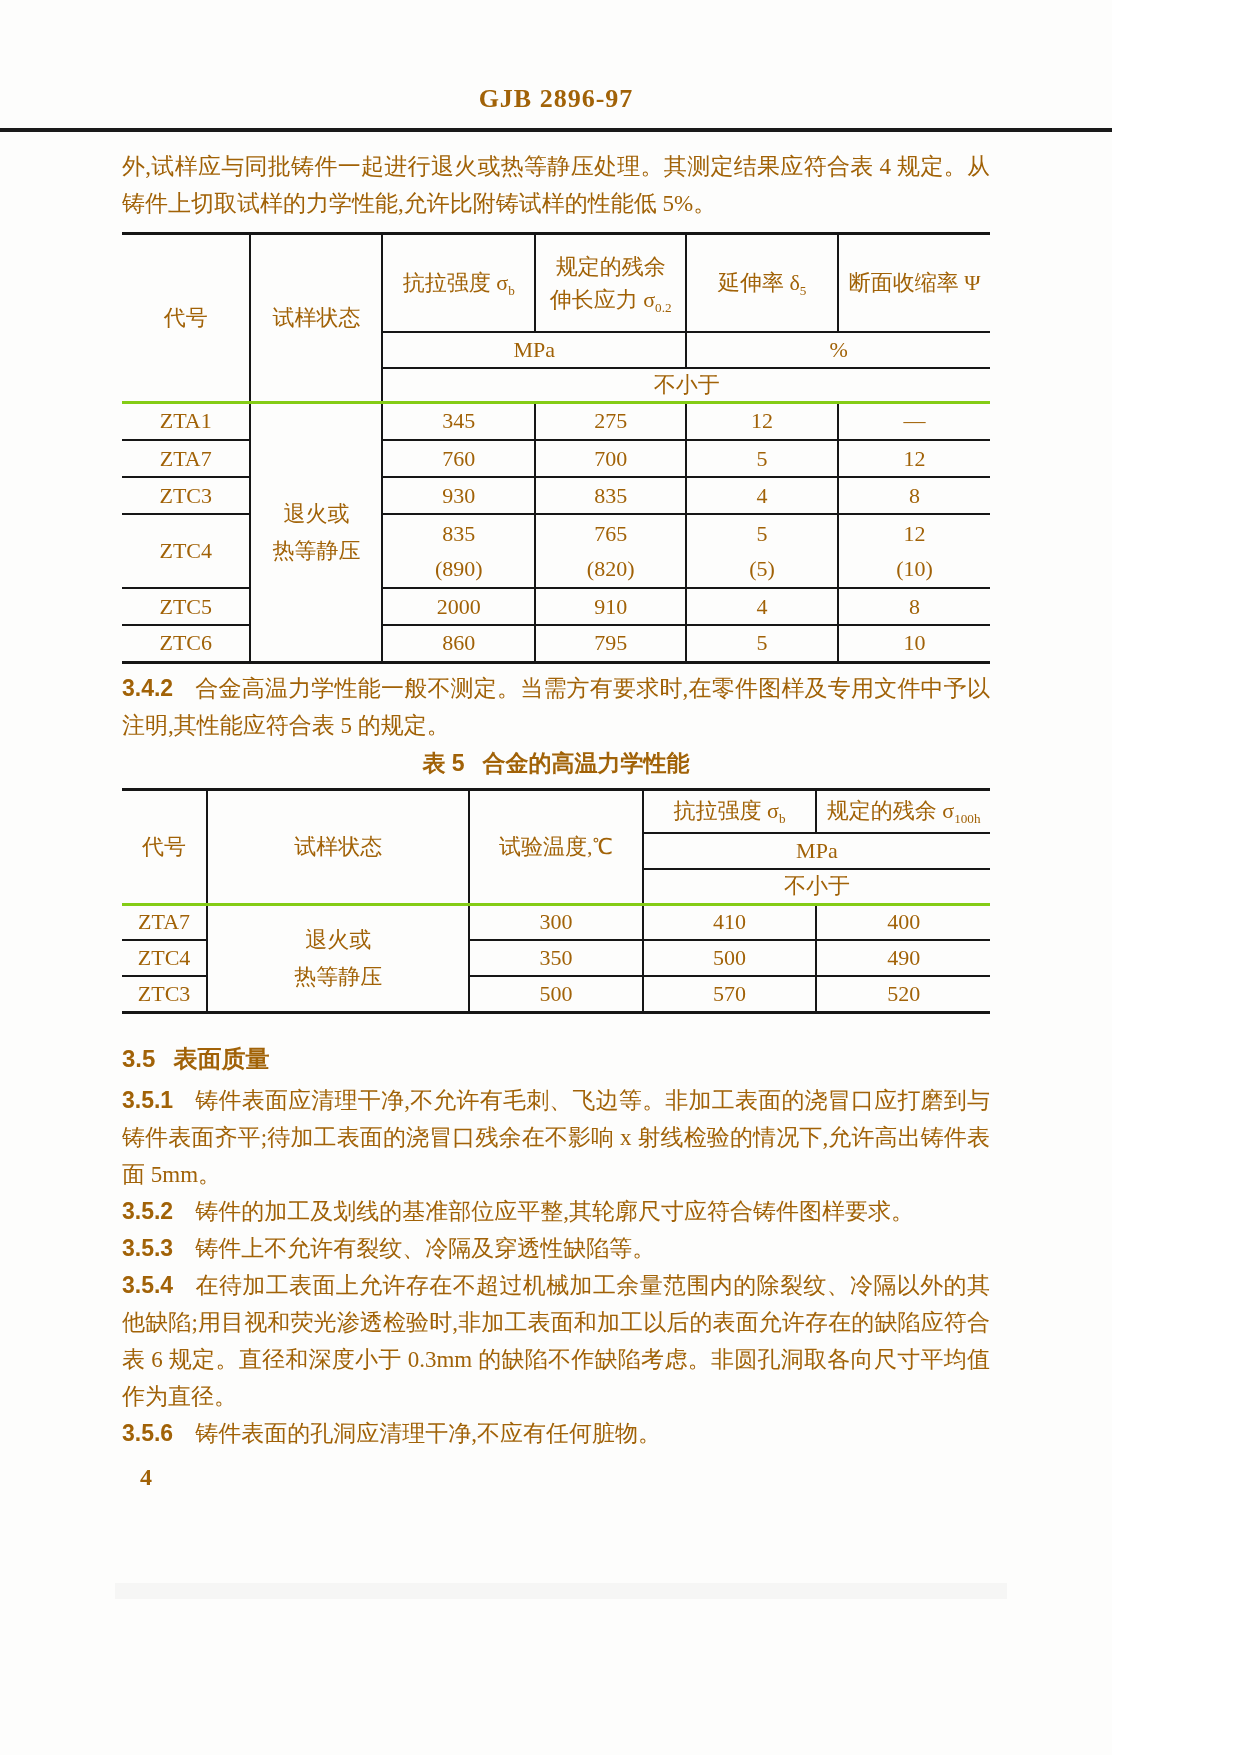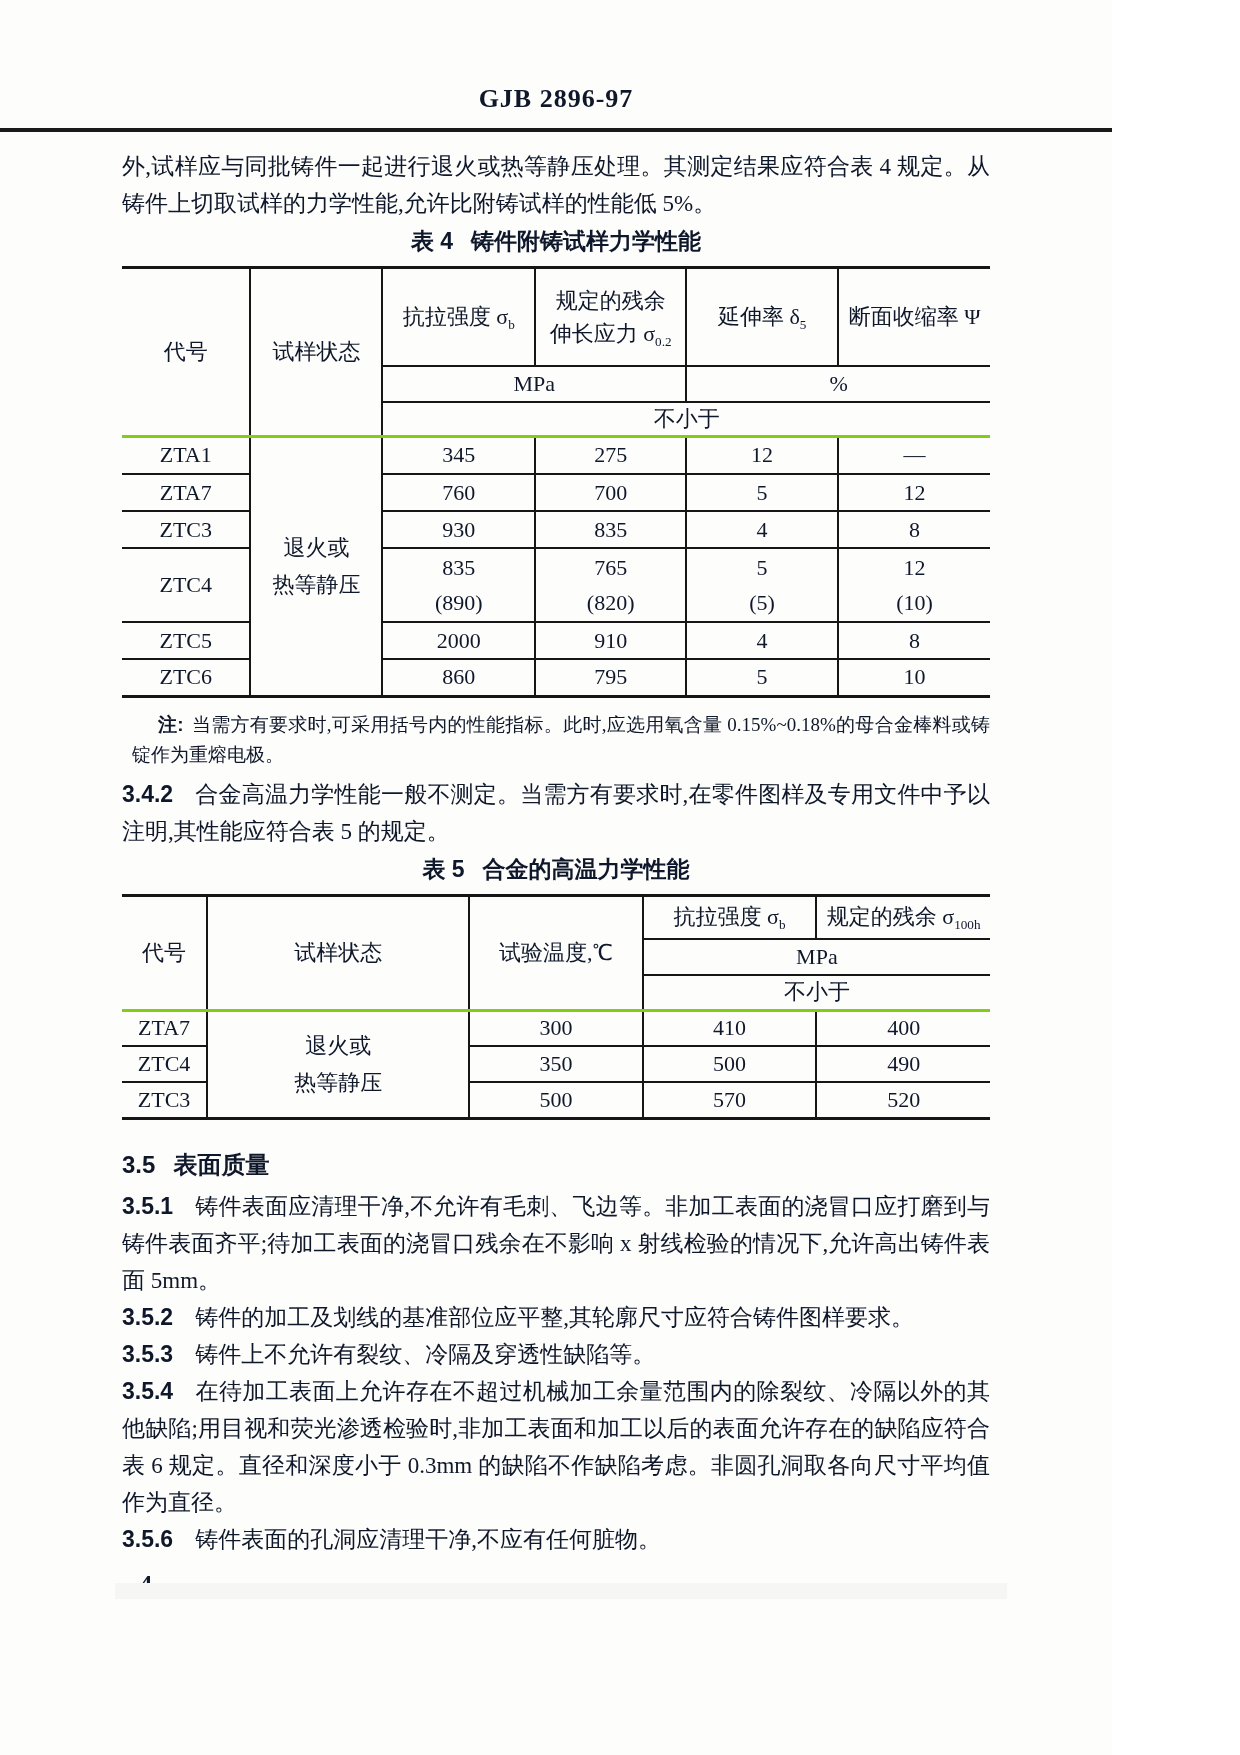--- a/index.html
+++ b/index.html
@@ -1,21 +1,21 @@
 <!DOCTYPE html>
 <html lang="zh"><head>
 <meta charset="utf-8">
 <style>
   html,body{margin:0;padding:0;background:#ffffff;}
   .page{
     position:relative;
     width:1112px;height:1755px;
     background:#fdfdfc;
     font-family:"Liberation Serif",serif;
-    color:#0f172a;
+    color:#a16207;
     overflow:hidden;
   }
   .content{padding:0 122px;}
   .doc-code{
     padding-top:84px;
     text-align:center;
     font-family:"Liberation Serif",serif;
     font-weight:bold;
     font-size:26px;
     line-height:30px;
@@ -108,24 +108,20 @@
 <body>
 
 <div class="page">
   <div class="doc-code">GJB 2896-97</div>
   <div class="header-rule"></div>
 
   <div class="content">
 
     <p class="body-text intro">外,试样应与同批铸件一起进行退火或热等静压处理。其测定结果应符合表 4 规定。从铸件上切取试样的力学性能,允许比附铸试样的性能低 5%。</p>
 
-    <div class="table-title">
-      <span>表 4</span>
-      <span>铸件附铸试样力学性能</span>
-    </div>
 
     <table class="data t4">
       <colgroup>
         <col style="width:14.8%">
           <col style="width:15.2%">
           <col style="width:17.6%">
         <col style="width:17.4%">
           <col style="width:17.5%">
           <col style="width:17.5%">
       </colgroup>
@@ -204,23 +200,20 @@
         <tr style="height:37px">
           <td>ZTC6</td>
           <td>860</td>
           <td>795</td>
           <td>5</td>
           <td>10</td>
         </tr>
       </tbody>
     </table>
 
-    <p class="note">
-      <span class="note-label">注:</span><span>当需方有要求时,可采用括号内的性能指标。此时,应选用氧含量 0.15%~0.18%的母合金棒料或铸锭作为重熔电极。</span>
-    </p>
 
     <p class="body-text clause sec-342">
       <span class="clause-num">3.4.2</span><span>合金高温力学性能一般不测定。当需方有要求时,在零件图样及专用文件中予以注明,其性能应符合表 5 的规定。</span>
     </p>
 
     <div class="table-title">
       <span>表 5</span>
       <span>合金的高温力学性能</span>
     </div>
 

